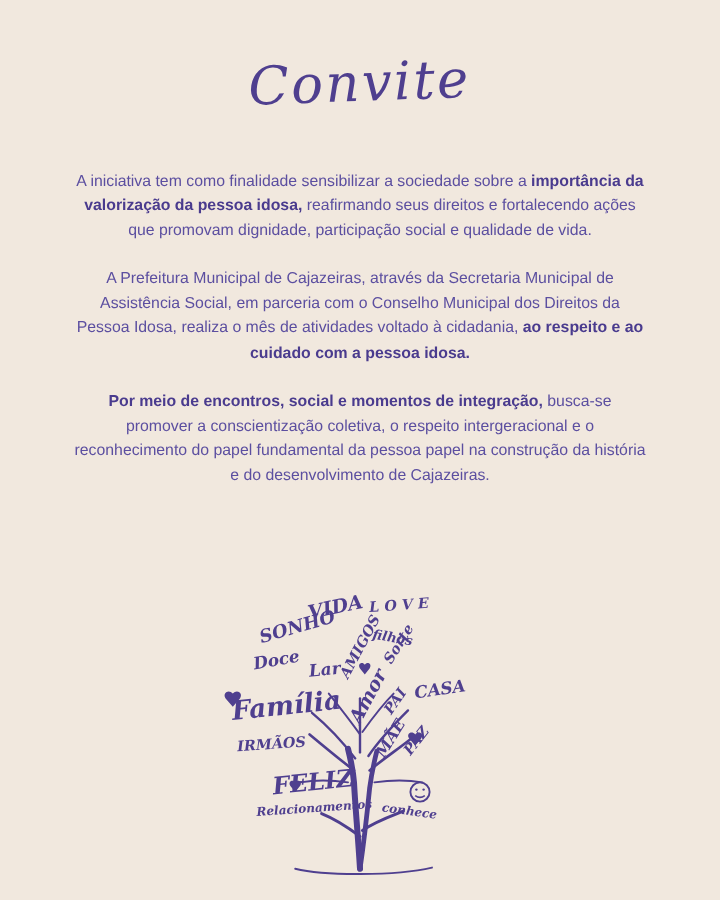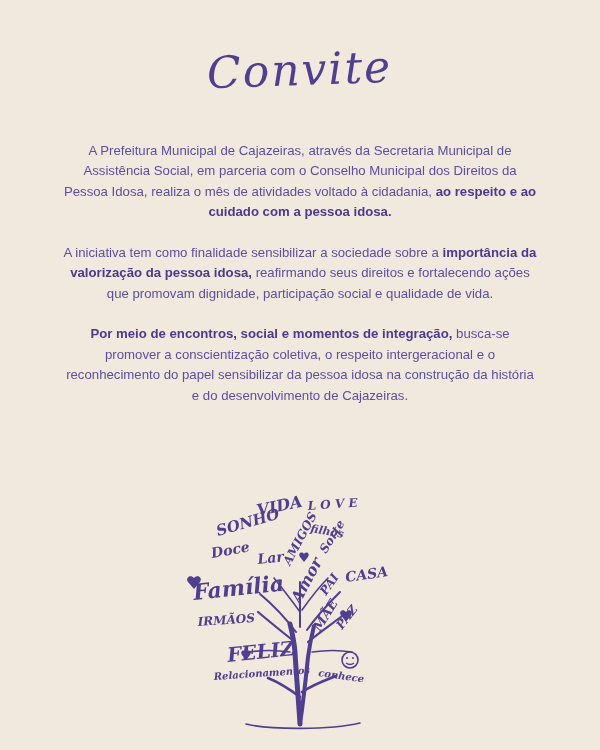--- a/index.html
+++ b/index.html
@@ -82,27 +82,27 @@
 <body>
 
 <div class="page">
 
   <div class="title-wrap">
     <div class="title">Convite</div>
   </div>
 
   <div class="body-text">
     <p class="para">
+      <span>A iniciativa tem como finalidade sensibilizar a sociedade sobre a </span><b>importância da valorização da pessoa idosa,</b><span> reafirmando seus direitos e fortalecendo ações que promovam dignidade, participação social e qualidade de vida.</span>
+    </p>
+    <p class="para">
       <span>A Prefeitura Municipal de Cajazeiras, através da Secretaria Municipal de Assistência Social, em parceria com o Conselho Municipal dos Direitos da Pessoa Idosa, realiza o mês de atividades voltado à cidadania, </span><b>ao respeito e ao cuidado com a pessoa idosa.</b>
     </p>
     <p class="para">
-      <span>A iniciativa tem como finalidade sensibilizar a sociedade sobre a </span><b>importância da valorização da pessoa idosa,</b><span> reafirmando seus direitos e fortalecendo ações que promovam dignidade, participação social e qualidade de vida.</span>
-    </p>
-    <p class="para">
-      <b>Por meio de encontros, social e momentos de integração,</b><span> busca-se promover a conscientização coletiva, o respeito intergeracional e o reconhecimento do papel sensibilizar da pessoa idosa na construção da história e do desenvolvimento de Cajazeiras.</span>
+      <b>Por meio de encontros, social e momentos de integração,</b><span> busca-se promover a conscientização coletiva, o respeito intergeracional e o reconhecimento do papel fundamental da pessoa papel na construção da história e do desenvolvimento de Cajazeiras.</span>
     </p>
   </div>
 
   <div class="tree-wrap">
     <svg class="tree" width="300" height="240" viewBox="0 0 300 240">
 
       <path class="branchline" d="M150 232 C148 200 146 180 145 160 C144 148 142 140 140 132" stroke-width="5"></path>
       <path class="branchline" d="M150 232 C154 205 156 185 158 165 C160 150 162 142 164 134" stroke-width="4"></path>
       <path class="branchline" d="M150 205 C138 196 128 190 118 186" stroke-width="2.5"></path>
       <path class="branchline" d="M152 200 C164 192 176 188 186 184" stroke-width="2.5"></path>

